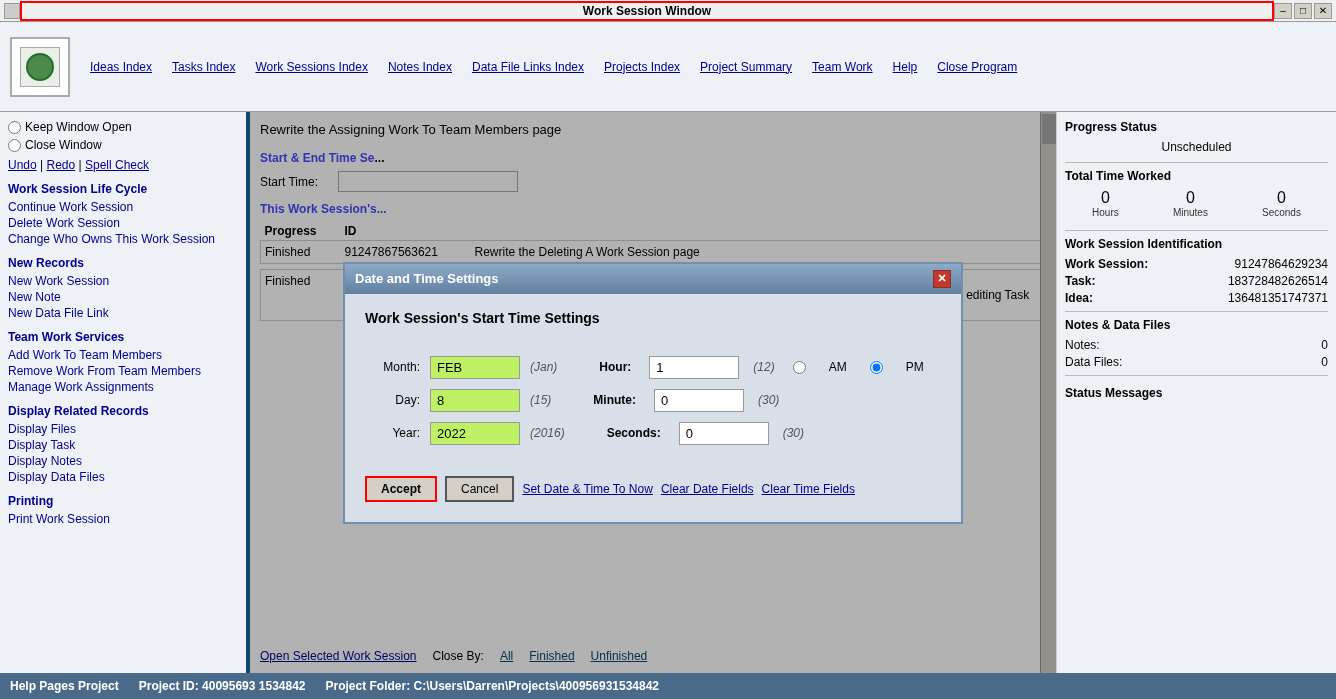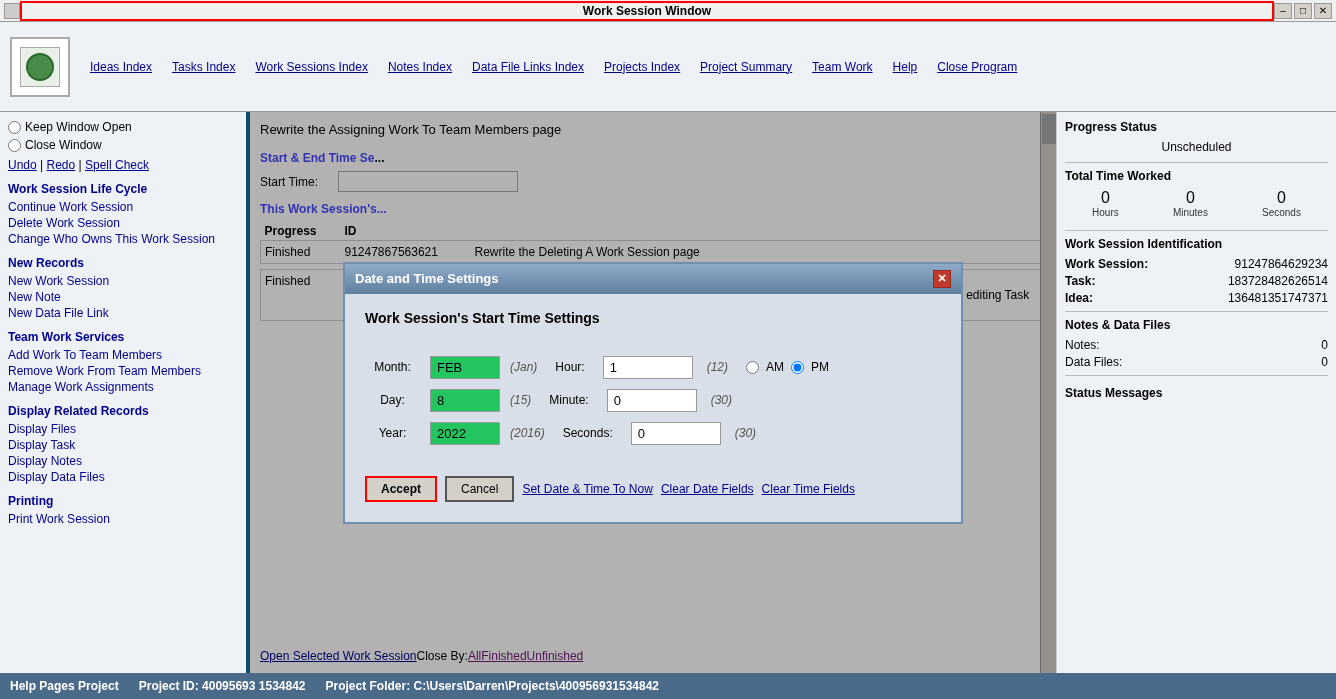--- a/index.html
+++ b/index.html
@@ -154,24 +154,24 @@
       border-collapse: collapse;
       font-size: 12px;
     }
     #filter-bar {
       position: absolute;
       bottom: 10px;
       left: 10px;
       right: 10px;
       display: flex;
       align-items: flex-end;
-      gap: 0;
-      font-size: 12px;
-    }
-    .filter-link { color: #701a75; text-decoration: underline; cursor: pointer; }
+      gap: 16px;
+      font-size: 12px;
+    }
+    .filter-link { color: #0c4a6e; text-decoration: underline; cursor: pointer; }
     #open-session-btn {
       color: #00008b;
       text-decoration: underline;
       cursor: pointer;
       font-size: 12px;
     }
     #filter-by-label { font-size: 12px; }
 
     
     #right-panel {
@@ -283,45 +283,45 @@
     }
     .modal-row {
       display: flex;
       align-items: center;
       margin-bottom: 10px;
       gap: 10px;
     }
     .modal-label {
       font-size: 12px;
       width: 55px;
-      text-align: center;
+      text-align: right;
     }
     .modal-input {
       border: 1px solid #999;
-      background: #22c55e;
+      background: #bef264;
       padding: 3px 6px;
-      width: 70px;
+      width: 90px;
       font-size: 13px;
     }
     .modal-hint {
       font-style: italic;
       color: #555;
       font-size: 12px;
     }
-    .modal-right-label { font-size: 12px; margin-left: 8px; }
+    .modal-right-label { font-size: 12px; margin-left: 32px; font-weight: bold; }
     .modal-right-input {
       border: 1px solid #999;
       background: #fff;
       padding: 3px 6px;
       width: 90px;
       font-size: 13px;
       margin-left: 8px;
     }
     .modal-right-hint { font-style: italic; color: #555; font-size: 12px; margin-left: 4px; }
-    .modal-radio-group { display: flex; align-items: center; gap: 7px; margin-left: 8px; font-size: 12px; }
+    .modal-radio-group { display: flex; align-items: center; gap: 23px; margin-left: 8px; font-size: 12px; }
     #modal-buttons {
       display: flex;
       align-items: center;
       gap: 8px;
       margin-top: 31px;
       padding-bottom: 4px;
     }
     .modal-btn {
       border: 2px solid #555;
       background: #d4d0c8;

